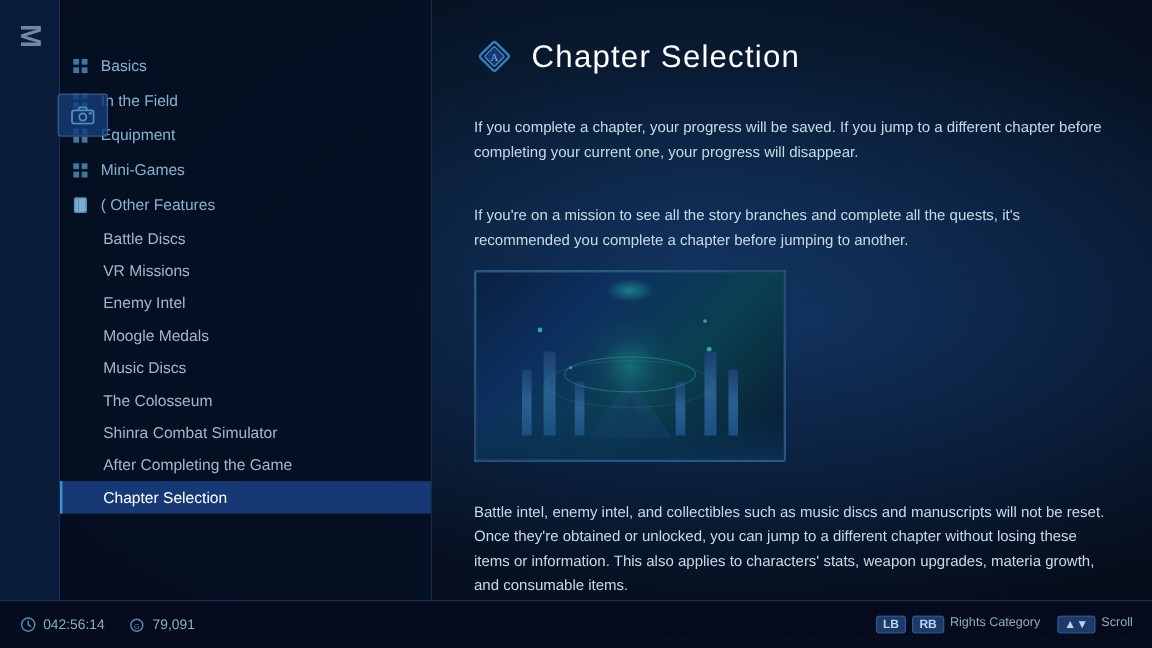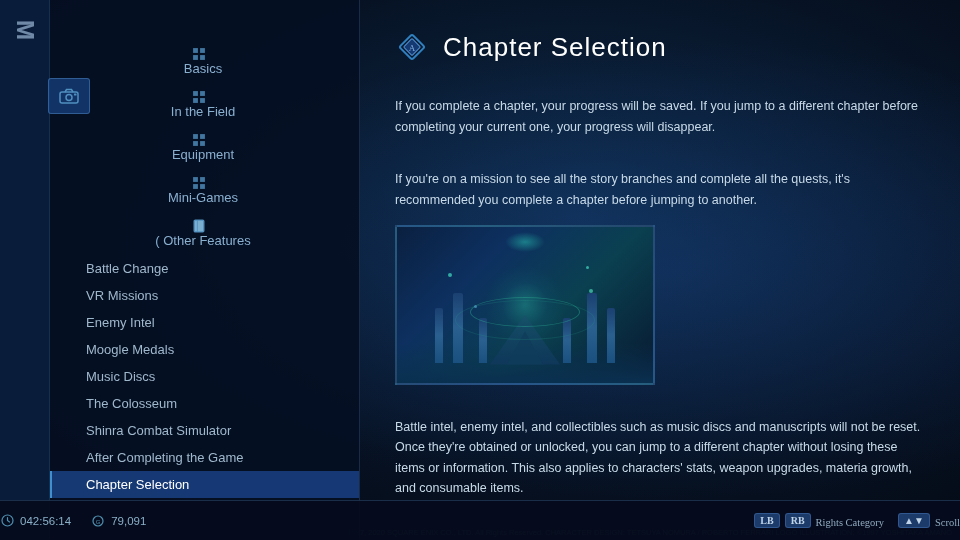--- a/index.html
+++ b/index.html
@@ -89,21 +89,20 @@
     }
 
     .nav-item {
       display: flex;
       align-items: center;
       padding: 7px 12px;
       font-size: 13.5px;
       color: #b0c8e0;
       cursor: pointer;
       position: relative;
-      flex-direction: column;
     }
     .nav-item.section-header {
       font-size: 13px;
       color: #8ab0d0;
       padding-left: 8px;
     }
     .nav-item .nav-icon {
       width: 18px;
       height: 14px;
       margin-right: 8px;
@@ -237,21 +236,21 @@
       bottom: 0;
       left: 0;
       right: 0;
       height: 40px;
       background: rgba(5,12,28,0.95);
       border-top: 1px solid rgba(80,130,180,0.3);
       z-index: 20;
       display: flex;
       align-items: center;
       justify-content: space-between;
-      padding: 0 0;
+      padding: 0 16px;
     }
     .status-left {
       display: flex;
       align-items: center;
       gap: 20px;
     }
     .status-item {
       display: flex;
       align-items: center;
       gap: 6px;
@@ -267,25 +266,24 @@
     }
     .status-right {
       display: flex;
       align-items: center;
       gap: 14px;
       font-size: 10.5px;
       color: #7090a8;
     }
     .btn-hint {
       display: flex;
-      align-items: flex-end;
+      align-items: flex-start;
       gap: 5px;
       font-size: 10.5px;
       color: #90aac0;
-      font-family: Liberation Serif, serif;
     }
     .btn-badge {
       background: rgba(40,80,140,0.7);
       border: 1px solid rgba(80,130,200,0.4);
       border-radius: 3px;
       padding: 1px 5px;
       font-size: 10px;
       color: #c0d4e8;
       font-weight: bold;
     }
@@ -368,21 +366,21 @@
       </li>
       <li class="nav-item section-header">
         <span class="nav-icon">
           <svg width="13" height="13" viewBox="0 0 13 13" fill="none">
       <rect x="2" y="1" width="9" height="11" rx="1" stroke="#5090c0" stroke-width="1.2"></rect>
       <path d="M5 1v11" stroke="#5090c0" stroke-width="0.8"></path>
     </svg>
         </span>
         <span>( Other Features</span>
       </li>
-      <li class="nav-subitem">Battle Change</li>
+      <li class="nav-subitem">Battle Discs</li>
       <li class="nav-subitem">VR Missions</li>
       <li class="nav-subitem">Enemy Intel</li>
       <li class="nav-subitem">Moogle Medals</li>
       <li class="nav-subitem">Music Discs</li>
       <li class="nav-subitem">The Colosseum</li>
       <li class="nav-subitem">Shinra Combat Simulator</li>
       <li class="nav-subitem">After Completing the Game</li>
       <li class="nav-subitem active">Chapter Selection</li>
     </ul>
 </div>

